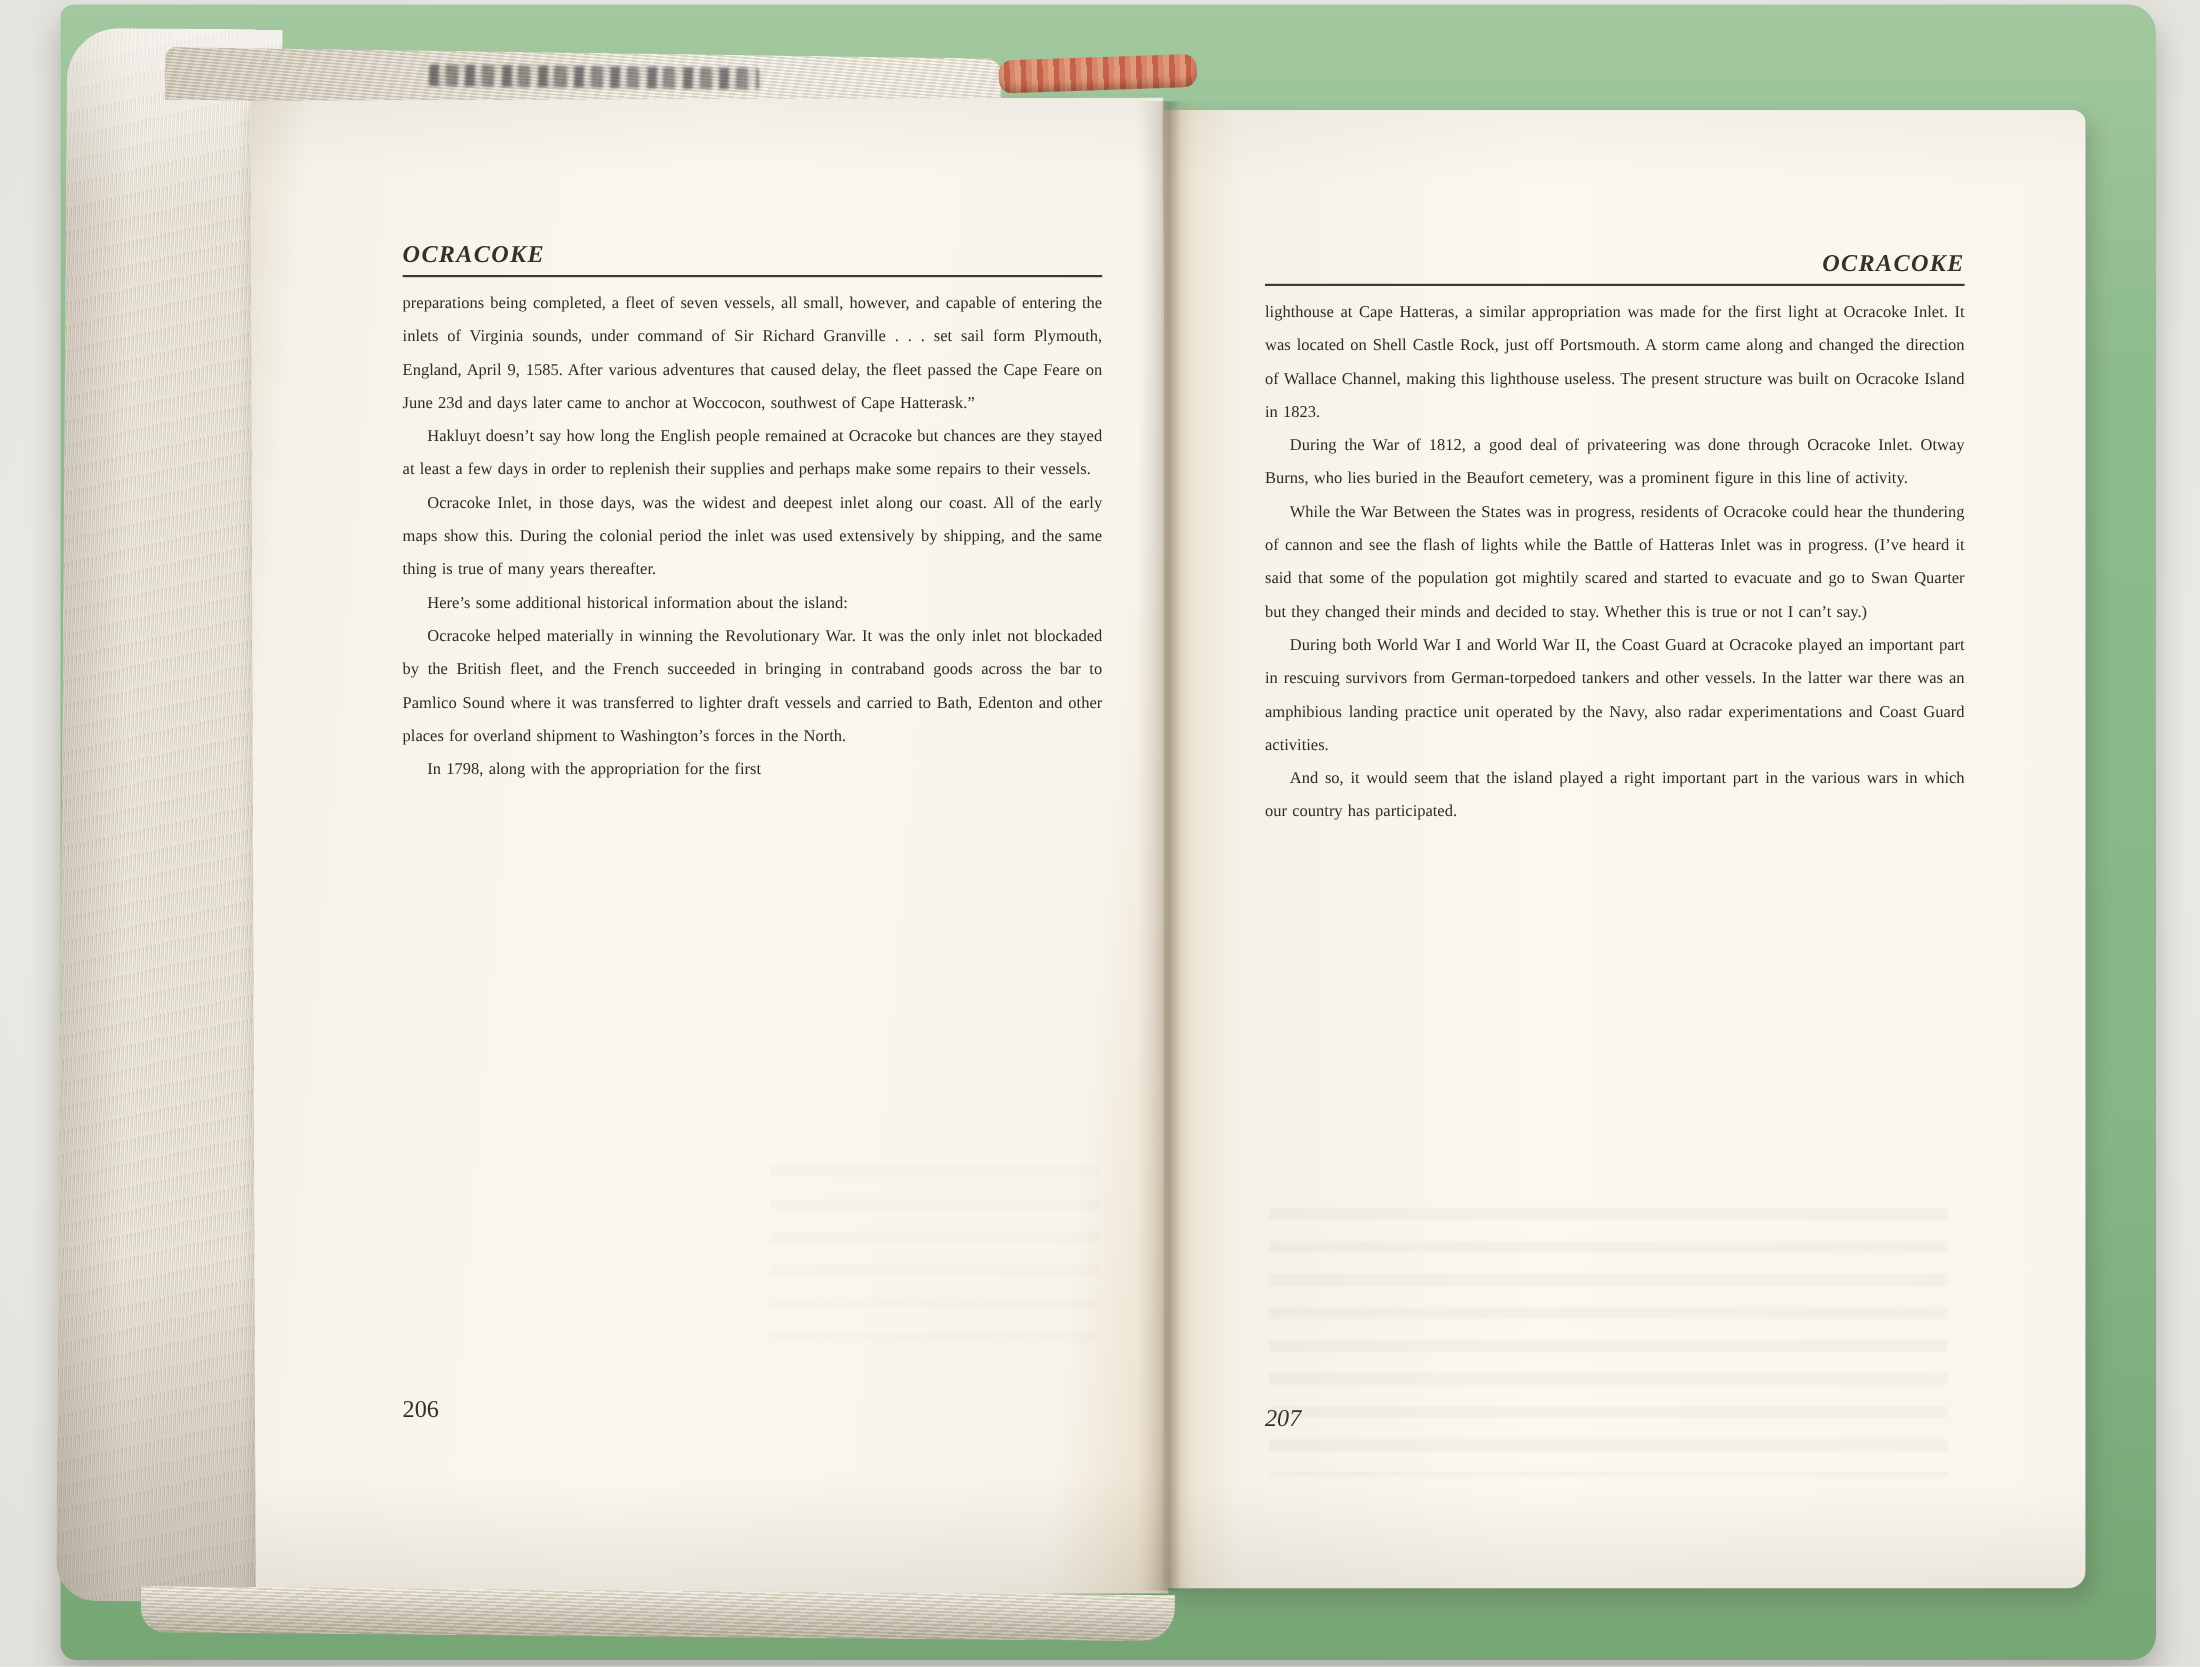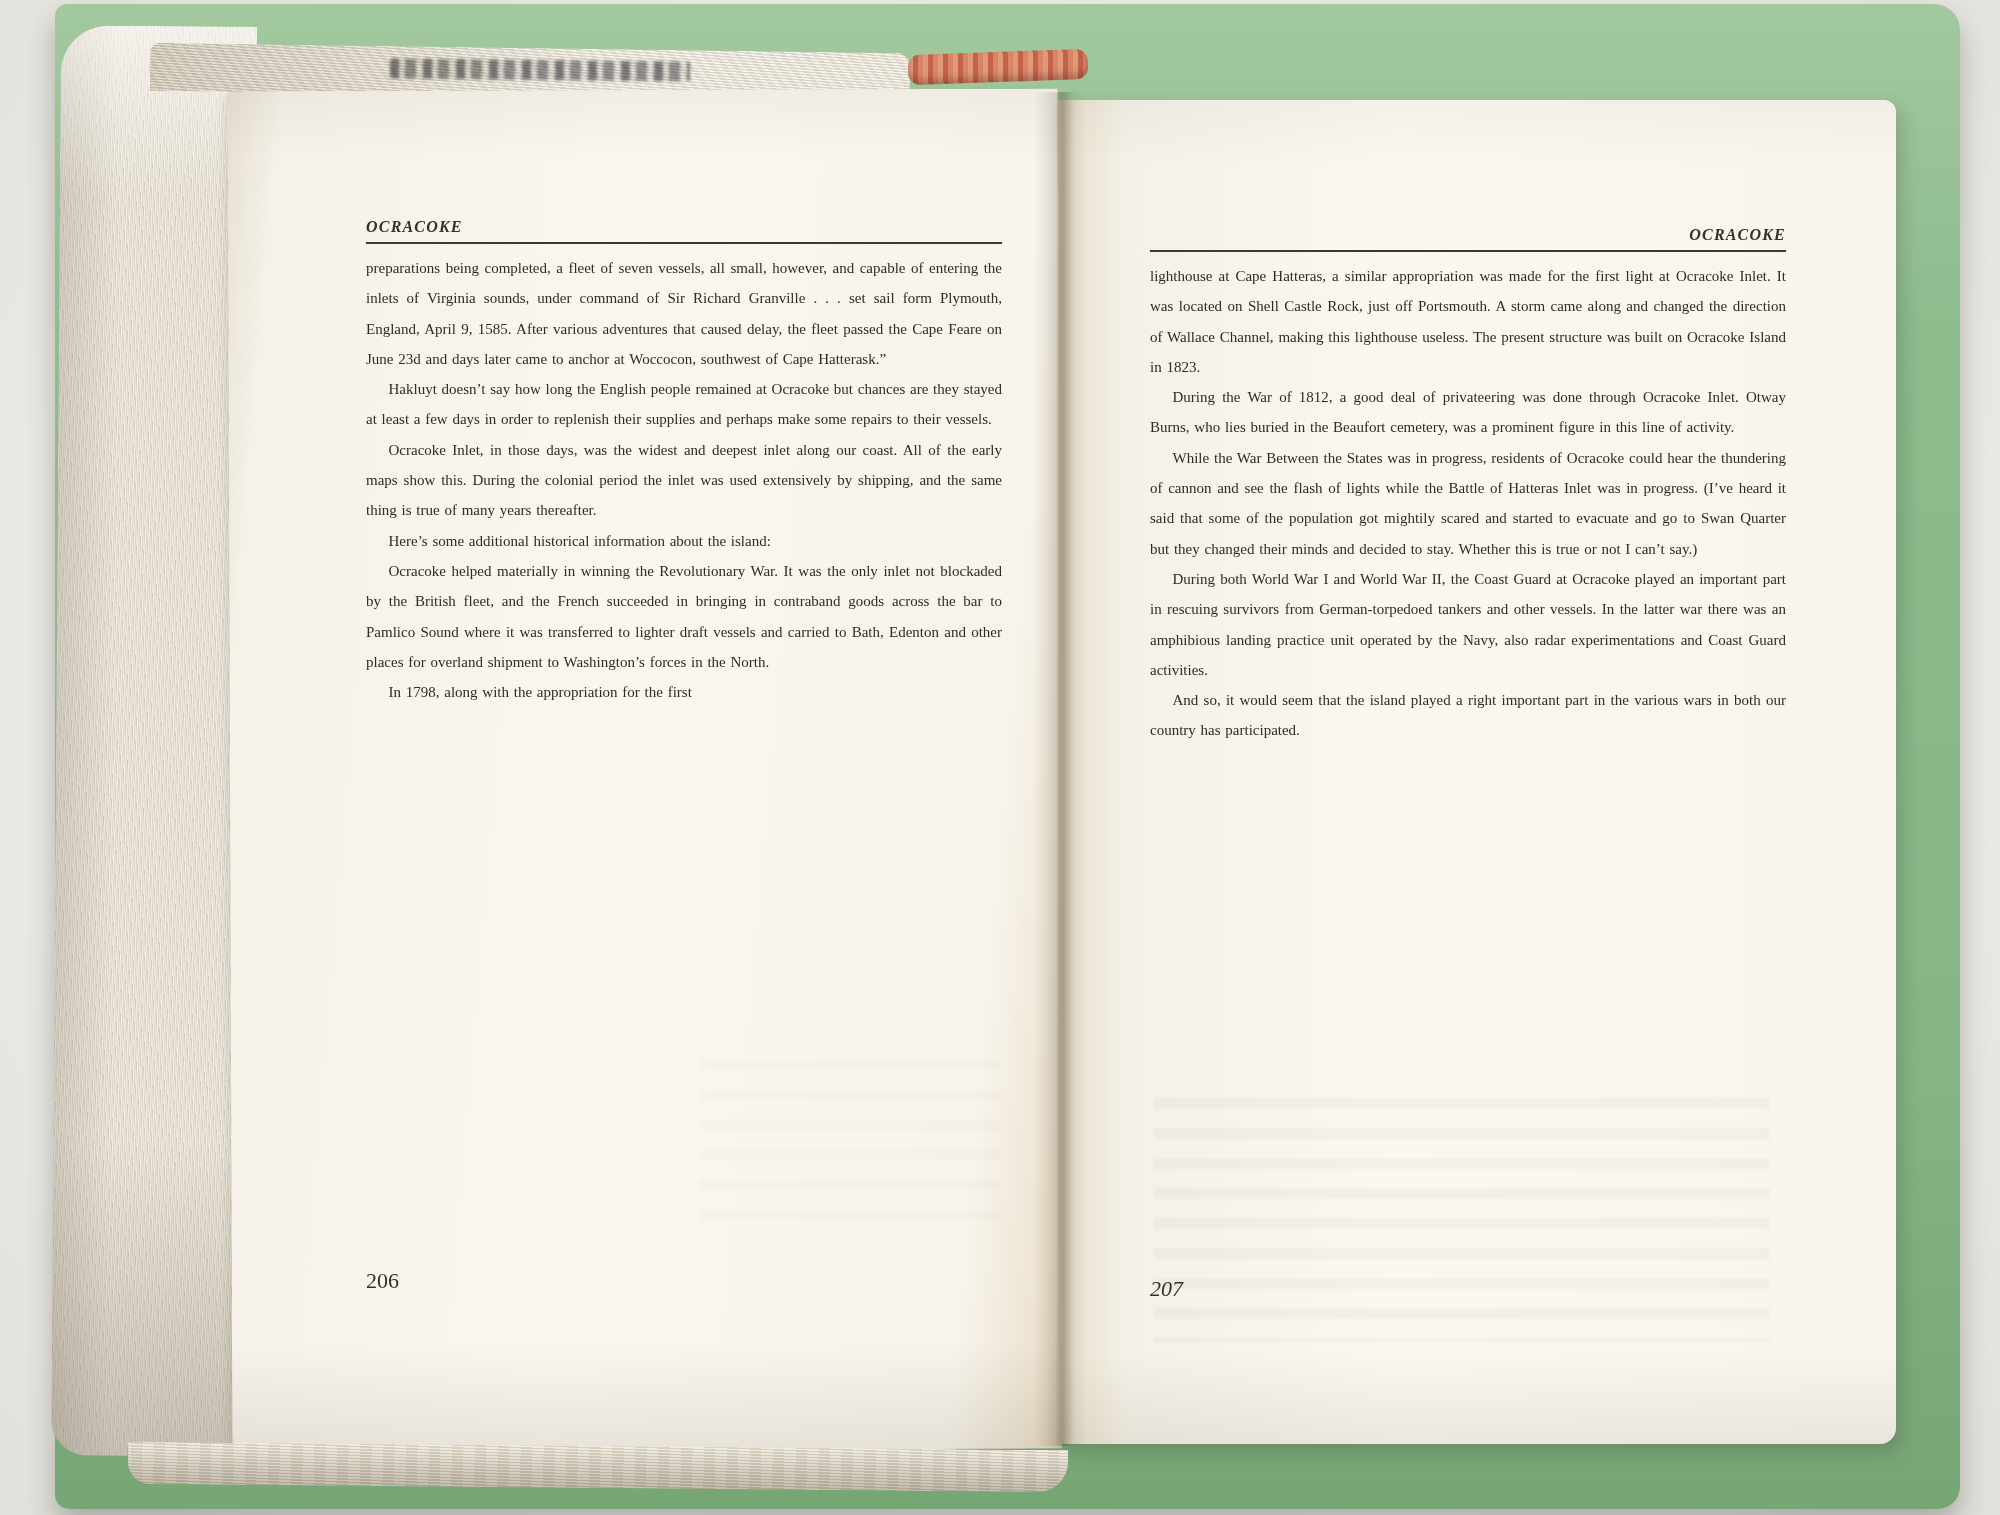--- a/index.html
+++ b/index.html
@@ -108,21 +108,21 @@
   }
 
   
   .text-block { position: absolute; width: 636px; color: #2f2b25; }
   .text-left  { left: 366px;  top: 218px; }
   .text-right { left: 1150px; top: 226px; }
 
   .running-head {
     font-style: italic;
     font-weight: bold;
-    font-size: 16px;
+    font-size: 22px;
     letter-spacing: 1.2px;
     color: #34312a;
     padding-bottom: 6px;
     border-bottom: 2px solid #3e3a32;
     margin-bottom: 9px;
   }
   .running-head.align-right { text-align: right; }
 
   .page-body p {
     margin: 0;
@@ -197,18 +197,18 @@
   </div>
   <div class="folio folio-left">206</div>
 
   <div class="text-block text-right">
     <div class="running-head align-right">OCRACOKE</div>
     <div class="page-body">
       <p class="cont">lighthouse at Cape Hatteras, a similar appropriation was made for the first light at Ocracoke Inlet. It was located on Shell Castle Rock, just off Portsmouth. A storm came along and changed the direction of Wallace Channel, making this lighthouse useless. The present structure was built on Ocracoke Island in 1823.</p>
       <p>During the War of 1812, a good deal of privateering was done through Ocracoke Inlet. Otway Burns, who lies buried in the Beaufort cemetery, was a prominent figure in this line of activity.</p>
       <p>While the War Between the States was in progress, residents of Ocracoke could hear the thundering of cannon and see the flash of lights while the Battle of Hatteras Inlet was in progress. (I’ve heard it said that some of the population got mightily scared and started to evacuate and go to Swan Quarter but they changed their minds and decided to stay. Whether this is true or not I can’t say.)</p>
       <p>During both World War I and World War II, the Coast Guard at Ocracoke played an important part in rescuing survivors from German-torpedoed tankers and other vessels. In the latter war there was an amphibious landing practice unit operated by the Navy, also radar experimentations and Coast Guard activities.</p>
-      <p>And so, it would seem that the island played a right important part in the various wars in both our country has participated.</p>
+      <p>And so, it would seem that the island played a right important part in the various wars in which our country has participated.</p>
     </div>
   </div>
   <div class="folio folio-right">207</div>
 
 </div>
 
 </body></html>

